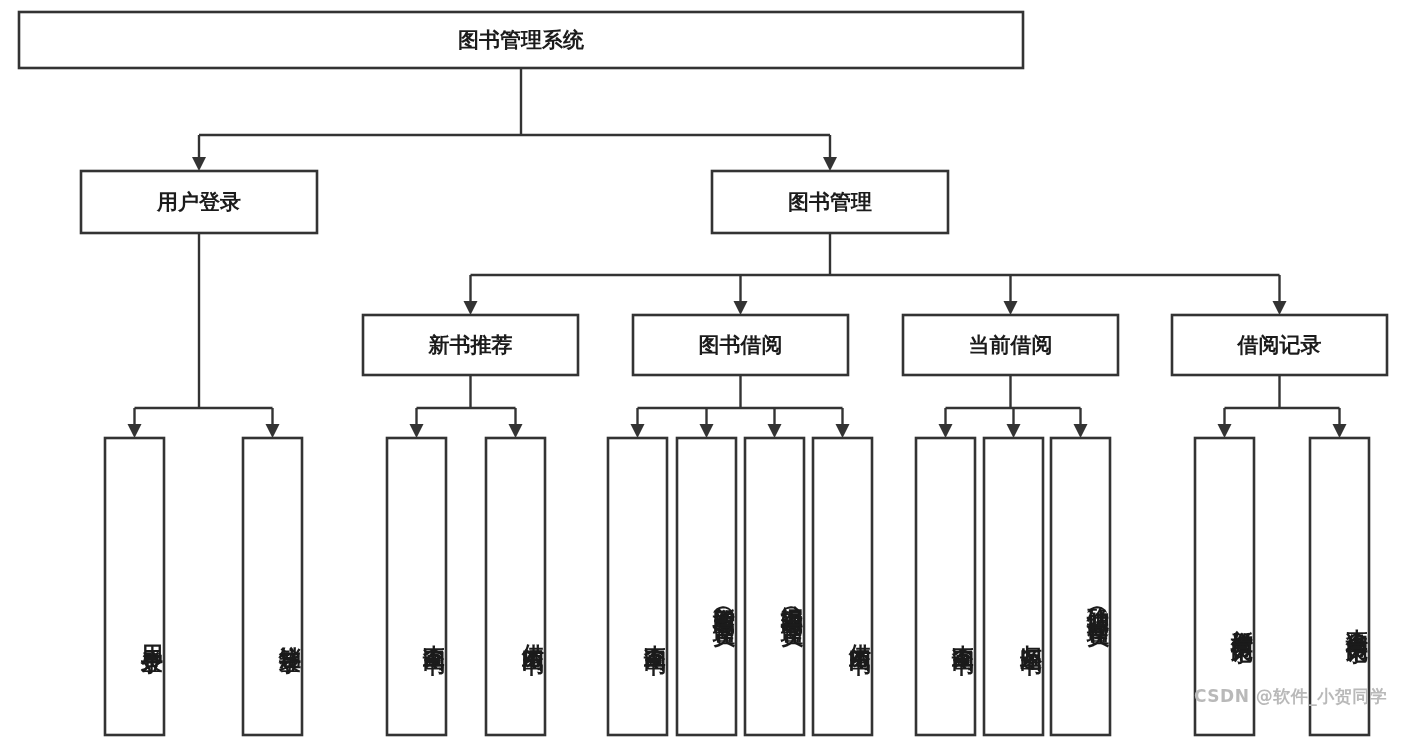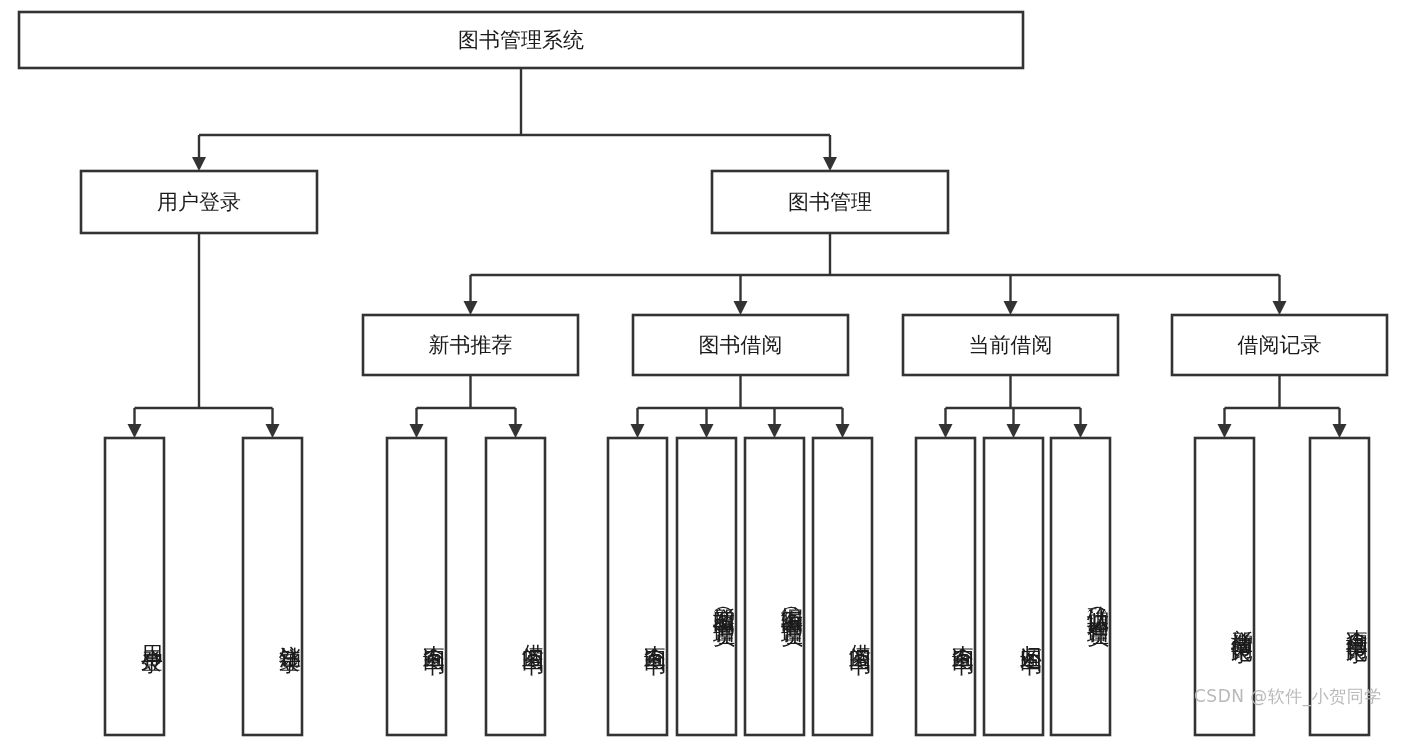--- a/index.html
+++ b/index.html
@@ -10,20 +10,21 @@
   }
   body {
     font-family: "DejaVu Sans", "Liberation Sans", sans-serif;
   }
   #stage {
     position: relative;
     width: 1405px;
     height: 747px;
     background: #ffffff;
     overflow: hidden;
+    font-weight: bold;
   }
   #diagram-svg {
     position: absolute;
     left: 0;
     top: 0;
     width: 1405px;
     height: 747px;
   }
   .node-rect {
     fill: #ffffff;

